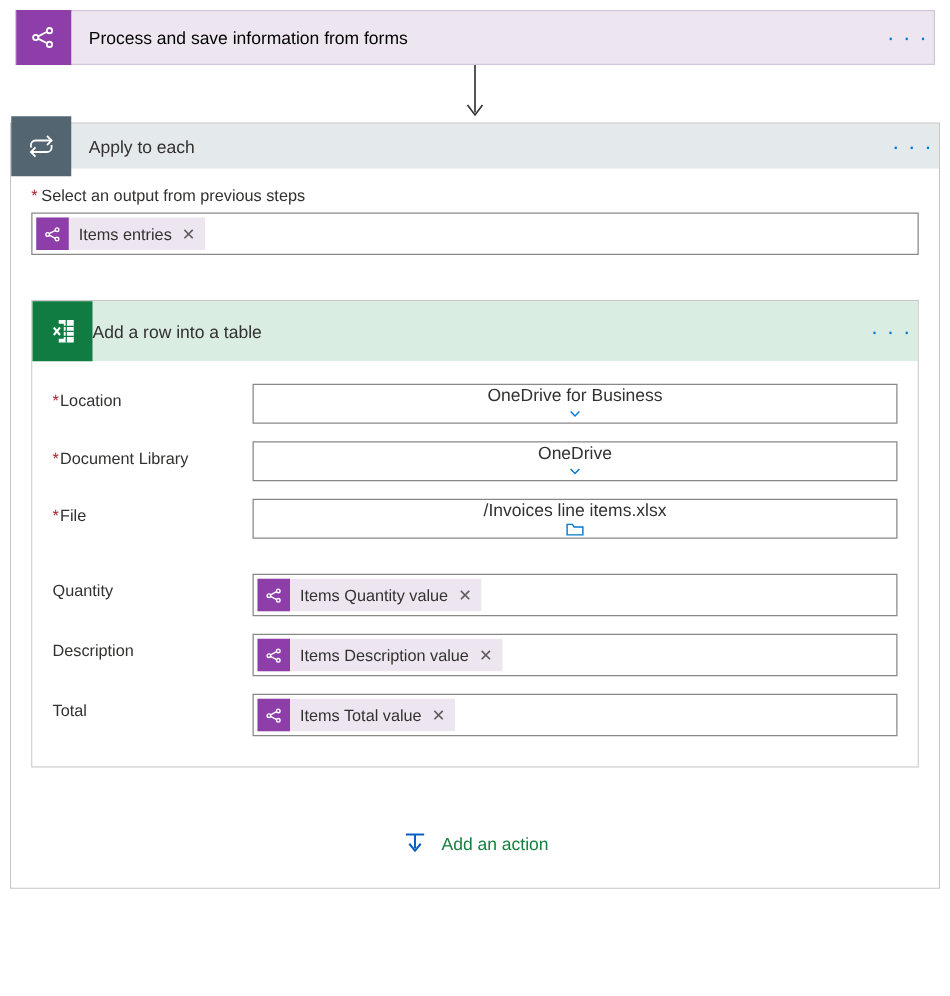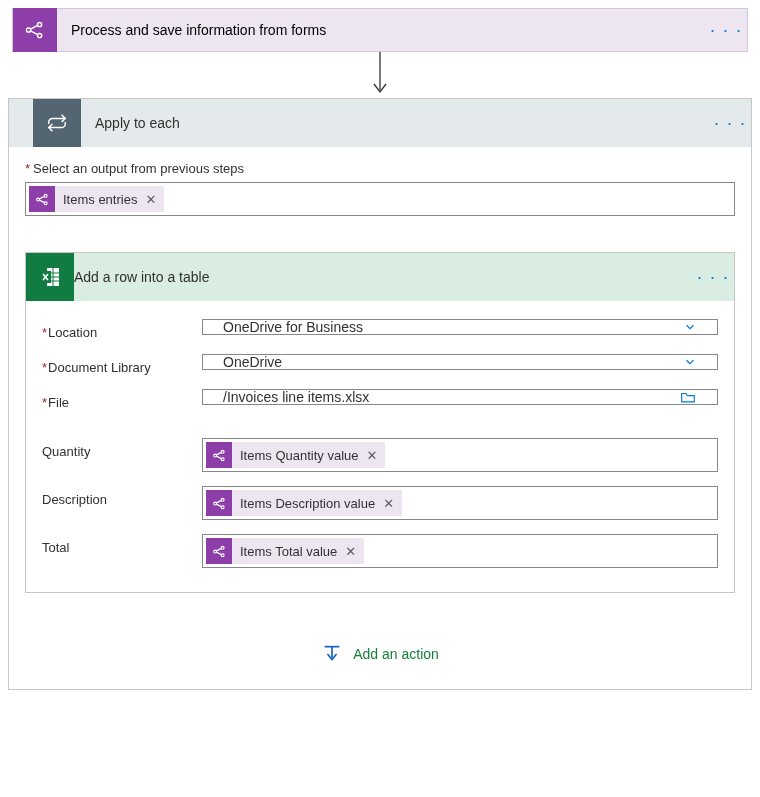--- a/index.html
+++ b/index.html
@@ -10,21 +10,21 @@
 .trigger-icon-box { width: 44px; height: 44px; background: #8e3ea9; display: flex; align-items: center; justify-content: center; flex-shrink: 0; }
 .trigger-title { flex: 1; padding-left: 14px; color: #000000; }
 .ellipsis-btn { width: 42px; height: 44px; display: flex; align-items: center; justify-content: center; cursor: pointer; color: #0078d4; font-size: 18px; letter-spacing: 1px; }
 
 
 .arrow-wrap { display: flex; justify-content: center; height: 48px; margin-top: -2px; }
 .arrow-svg { width: 20px; height: 48px; }
 
 
 .ate-card { margin: 0 8px 8px 8px; border: 1px solid #c8c6c4; }
-.ate-header { display: flex; align-items: center; background: #e4e9ec; height: 48px; padding-left: 24px; }
+.ate-header { display: flex; align-items: center; background: #e4e9ec; height: 36px; }
 .ate-icon-box { width: 48px; height: 48px; background: #536570; display: flex; align-items: center; justify-content: center; flex-shrink: 0; }
 .ate-title { flex: 1; padding-left: 14px; }
 
 .ate-body { background: #fff; padding: 14px 16px 24px 16px; }
 
 
 .out-label { font-size: 13px; color: #323130; margin-bottom: 6px; }
 .out-label .req { color: #a4262c; margin-right: 3px; }
 .token-row { border: 1px solid #8a8886; padding: 3px; display: flex; align-items: center; }
 .token-chip { display: inline-flex; align-items: center; background: #ede6f0; height: 26px; }
@@ -37,21 +37,21 @@
 .action-header { display: flex; align-items: center; background: #d9ede3; height: 48px; }
 .action-icon-box { width: 48px; height: 48px; background: #107c41; display: flex; align-items: center; justify-content: center; }
 .action-title { flex: 1; padding-left: 0; }
 .action-body { padding: 10px 16px 24px 16px; background: #fff; }
 
 .field-row { display: flex; align-items: flex-start; margin-top: 14px; }
 .field-row:first-child { margin-top: 8px; }
 .fld-label { width: 160px; padding-top: 6px; font-size: 13px; color: #323130; flex-shrink: 0; }
 .fld-label .req { color: #a4262c; margin-right: 1px; }
 .fld-input-wrap { flex: 1; }
-.fld-select { border: 1px solid #8a8886; height: 16px; display: flex; align-items: center; padding: 0 20px; justify-content: space-between; cursor: pointer; }
+.fld-select { border: 1px solid #8a8886; height: 32px; display: flex; align-items: center; padding: 0 8px; justify-content: space-between; cursor: pointer; flex-direction: column; }
 .fld-select .sel-text { font-size: 14px; }
 .chev-down { color: #0078d4; }
 .folder-icon { color: #0078d4; }
 .fld-token-wrap { border: 1px solid #8a8886; padding: 3px; display: flex; align-items: center; min-height: 32px; }
 
 
 .add-action-wrap { display: flex; justify-content: center; margin-top: 50px; }
 .add-action { display: inline-flex; align-items: center; color: #15803d; cursor: pointer; }
 .add-action .add-icon { margin-right: 10px; }
 .add-action .add-text { font-size: 14px; }

